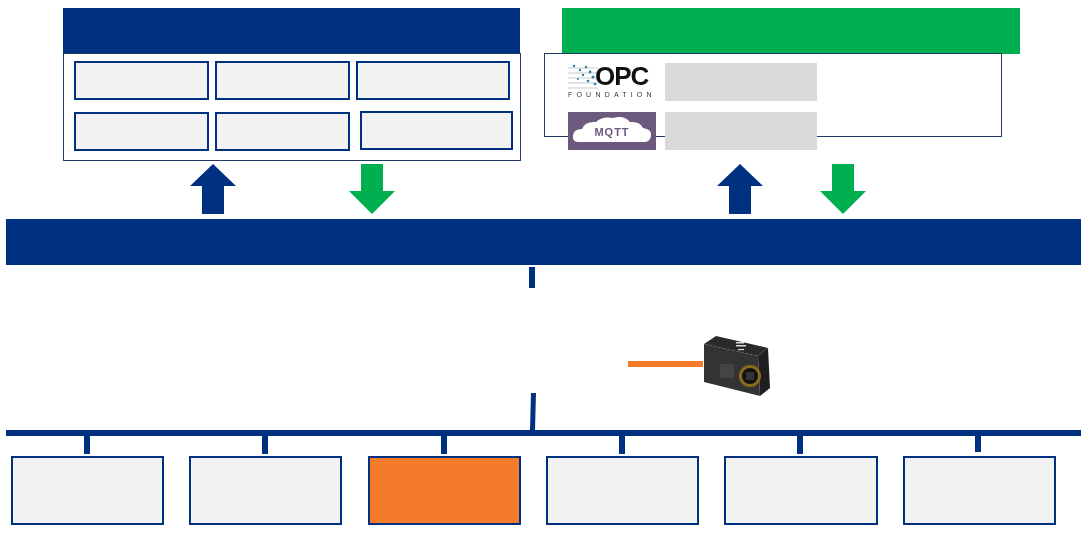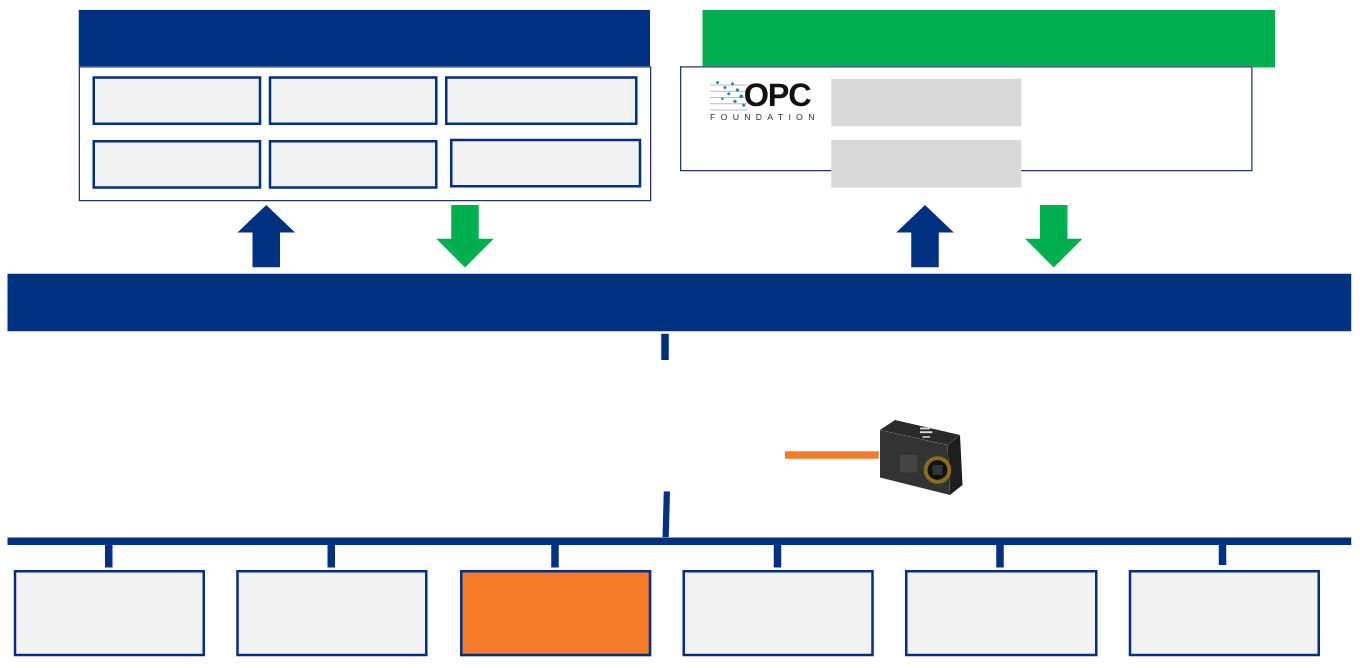--- a/index.html
+++ b/index.html
@@ -47,20 +47,26 @@
         <circle cx="20" cy="19" r="1.3"></circle>
           <circle cx="27" cy="22" r="1.3"></circle>
           <circle cx="10" cy="17" r="1"></circle>
       </g>
     </svg>
     <span class="logo-text" style="left:27px;top:0px;font-weight:900;font-size:26px;letter-spacing:-1px;color:#111;line-height:28px;">OPC</span>
     <span class="logo-text" style="left:0px;top:29px;font-size:7px;letter-spacing:4.2px;color:#333;">FOUNDATION</span>
   </div>
   <div class="abs gray" style="left:120px;top:9px;width:152px;height:38px;"></div>
 
+  <div class="abs" style="left:23px;top:58px;width:88px;height:38px;background:#6b5a7e;">
+    <svg width="88" height="38" viewBox="0 0 88 38" style="position:absolute;left:0;top:0;">
+      <path d="M10 30 Q4 30 5 23 Q6 17 14 17 Q17 9 28 10 Q34 4 45 6 Q56 3 62 10 Q72 9 75 16 Q84 17 83 24 Q82 30 76 30 Z" fill="#fff"></path>
+    </svg>
+    <span class="logo-text" style="left:0;width:88px;text-align:center;top:14px;font-weight:bold;font-size:11px;letter-spacing:1px;color:#6b5a7e;">MQTT</span>
+  </div>
   <div class="abs gray" style="left:120px;top:58px;width:152px;height:38px;"></div>
 </div>
 
 <svg class="abs" style="left:189px;top:164px;" width="48" height="50" viewBox="0 0 48 50">
   <polygon points="24,0 47,22 35,22 35,50 13,50 13,22 1,22" fill="#003080"></polygon>
 </svg>
 <svg class="abs" style="left:348px;top:164px;" width="48" height="50" viewBox="0 0 48 50">
   <polygon points="13,0 35,0 35,27 47,27 24,50 1,27 13,27" fill="#00b050"></polygon>
 </svg>
 <svg class="abs" style="left:716px;top:164px;" width="48" height="50" viewBox="0 0 48 50">

